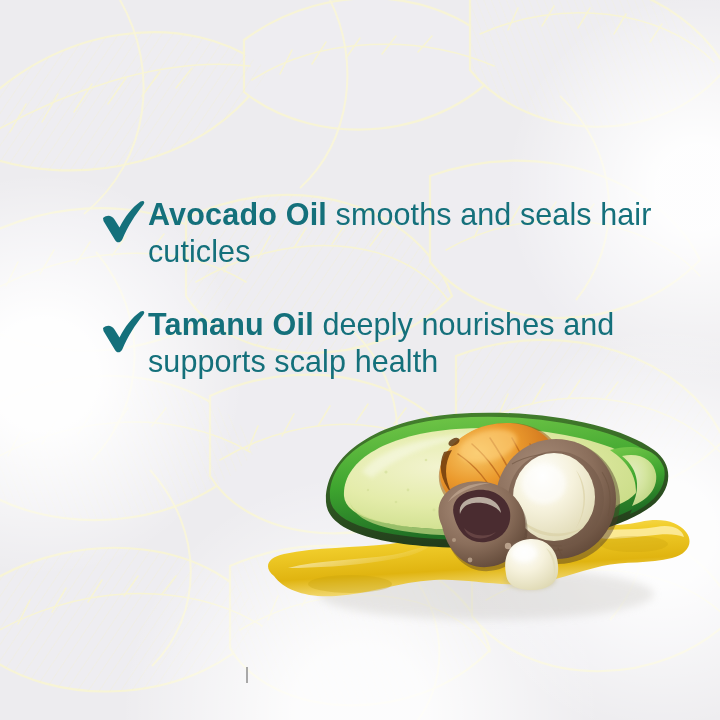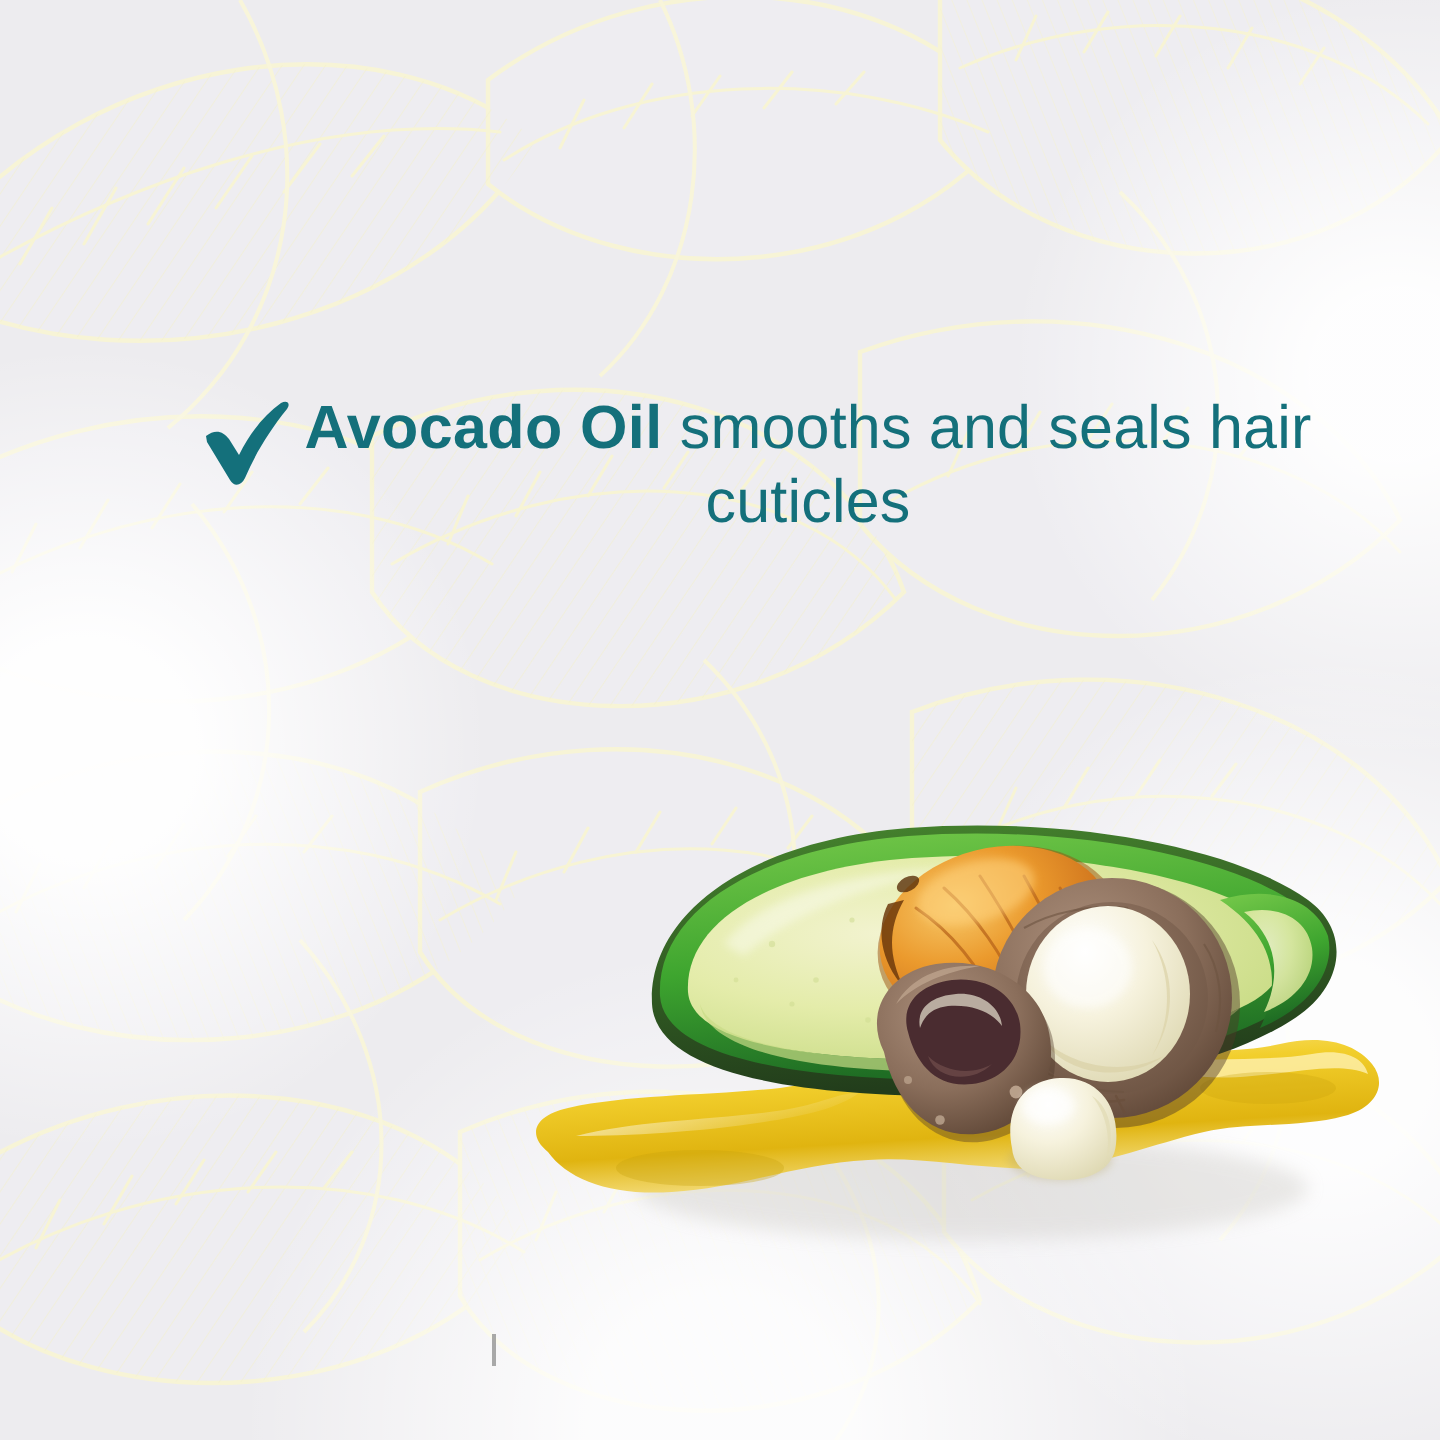--- a/index.html
+++ b/index.html
@@ -4,21 +4,20 @@
 <style>
   html,body{margin:0;padding:0;}
   body{
     width:720px;height:720px;overflow:hidden;
     font-family:"Liberation Sans",sans-serif;
     background:#fbfbfa;
   }
   .canvas{
     position:relative;width:720px;height:720px;overflow:hidden;
     background:#000000;
-    text-align:center;
   }
 
   
   .bg-pattern{position:absolute;inset:0;width:720px;height:720px;}
   .bg-vignette{
     position:absolute;inset:0;
     background:
       radial-gradient(circle at 6% 52%, rgba(255,255,255,.95) 0 7%, rgba(255,255,255,0) 26%),
       radial-gradient(circle at 97% 26%, rgba(255,255,255,.92) 0 5%, rgba(255,255,255,0) 22%),
       radial-gradient(circle at 92% 74%, rgba(255,255,255,.90) 0 6%, rgba(255,255,255,0) 24%),
@@ -145,20 +144,31 @@
         <path d="M3,18 C7.5,14.5 11.5,15.5 14.5,19.5 L19.5,27.5
                  C25,16.5 32,7.5 40.5,1.5 C43.5,0 45.5,1.5 43.5,4.5
                  C35,15 27.5,27 22.5,39 C20.5,43 17,43.5 15,40
                  L3.5,21 Z" fill="#14707b"></path>
       </svg>
       <p class="btext">
         <span class="lead">Avocado Oil</span><span> smooths and seals hair cuticles</span>
       </p>
     </div>
 
+    <div class="bullet">
+      <svg class="check" viewBox="0 0 48 44">
+        <path d="M3,18 C7.5,14.5 11.5,15.5 14.5,19.5 L19.5,27.5
+                 C25,16.5 32,7.5 40.5,1.5 C43.5,0 45.5,1.5 43.5,4.5
+                 C35,15 27.5,27 22.5,39 C20.5,43 17,43.5 15,40
+                 L3.5,21 Z" fill="#14707b"></path>
+      </svg>
+      <p class="btext">
+        <span class="lead">Tamanu Oil</span><span> deeply nourishes and supports scalp health</span>
+      </p>
+    </div>
 
   </div>
 
   <div class="photo">
     <svg viewBox="0 0 448 250">
       <defs>
         <radialGradient id="gFlesh" cx="32%" cy="38%" r="78%">
           <stop offset="0%" stop-color="#f2f3cf"></stop>
           <stop offset="48%" stop-color="#e4ecaa"></stop>
           <stop offset="100%" stop-color="#c6da82"></stop>

